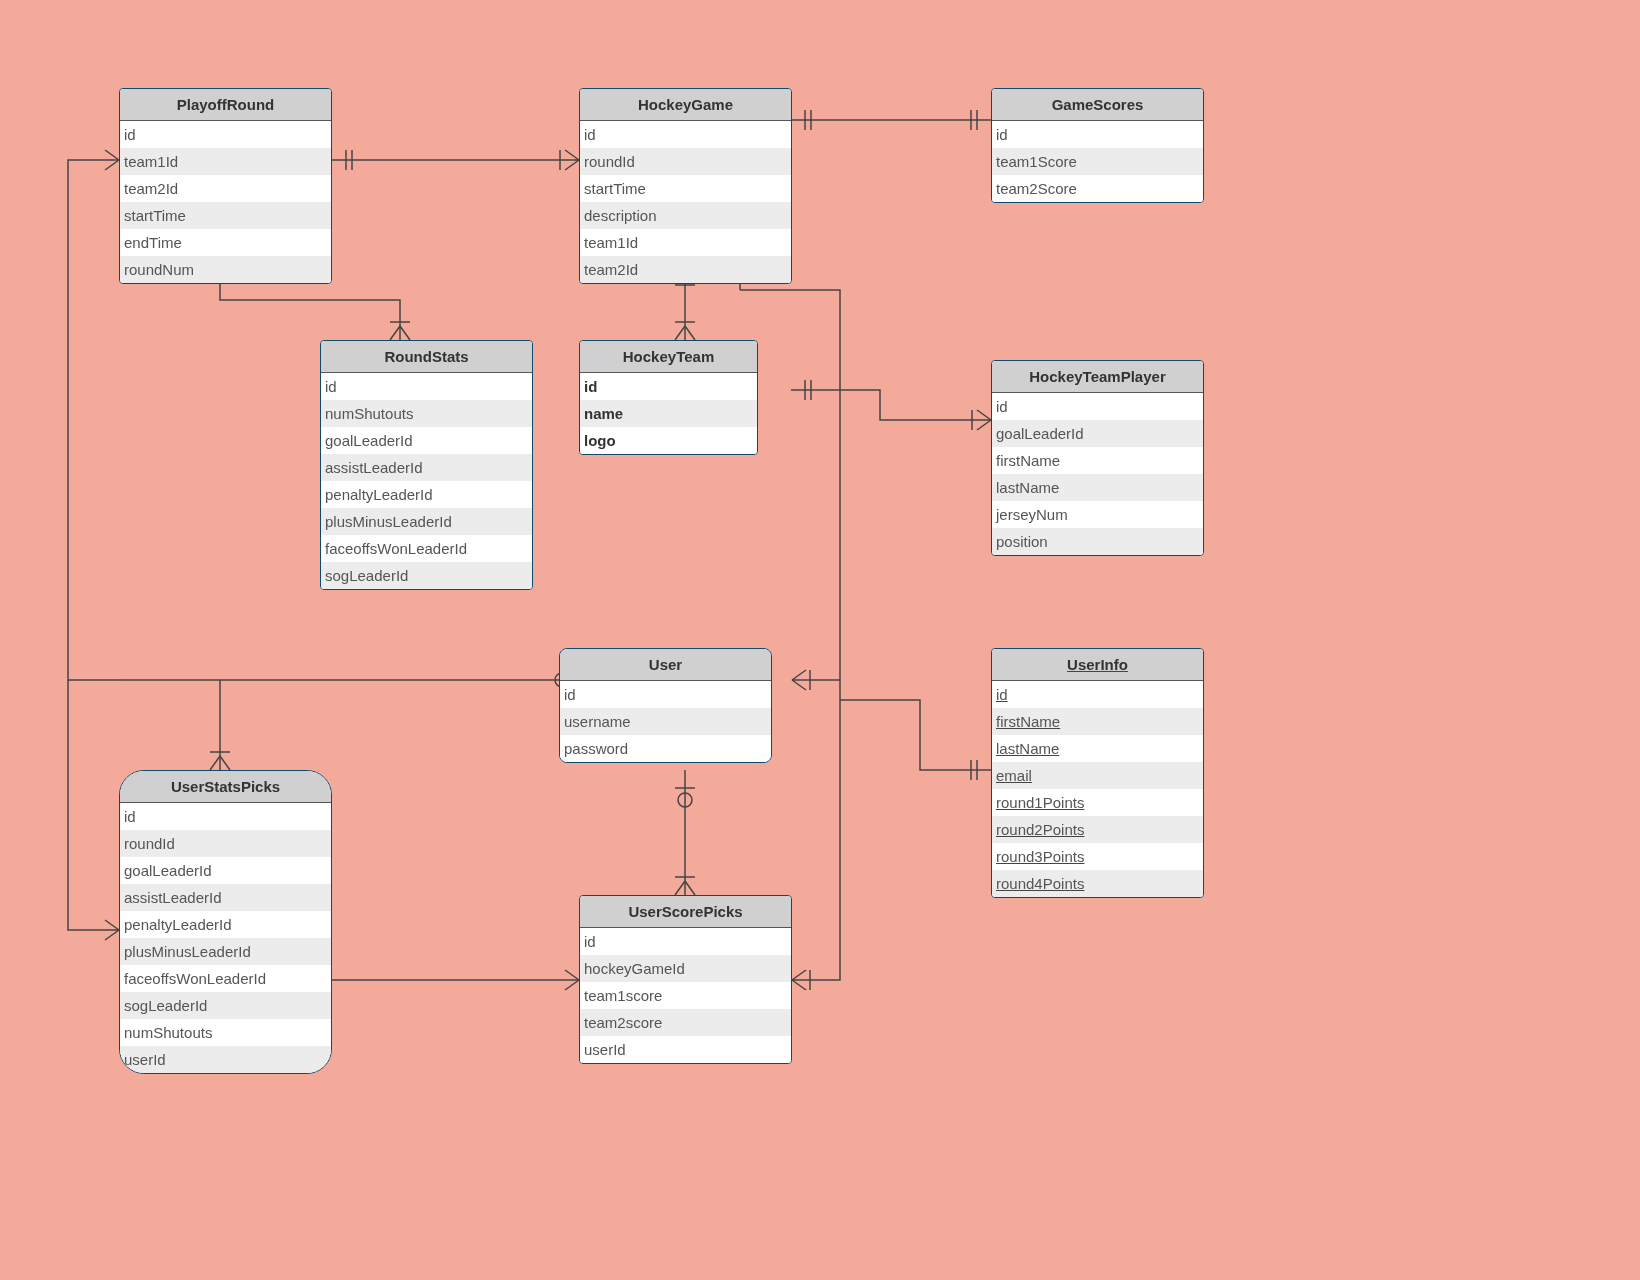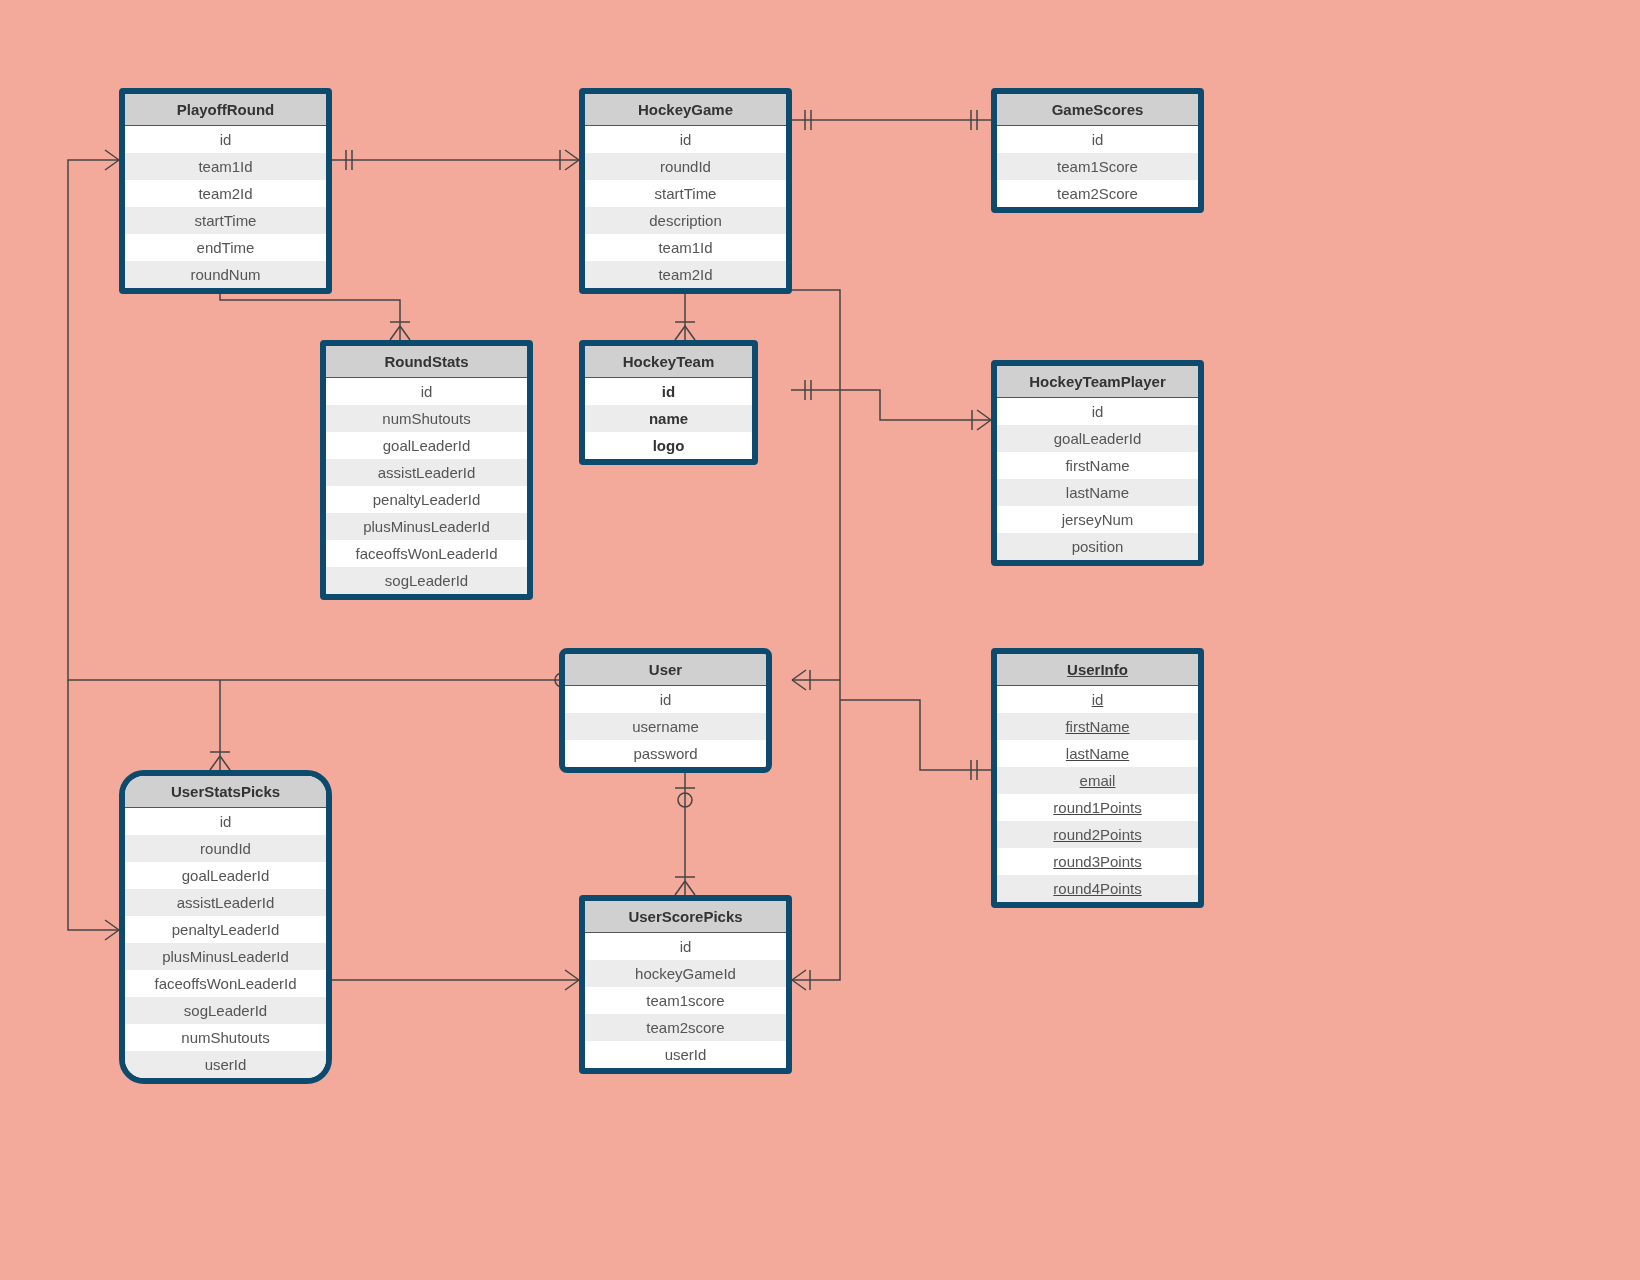--- a/index.html
+++ b/index.html
@@ -7,39 +7,38 @@
   background: #f4aa9a;
   width: 1640px;
   height: 1280px;
   font-family: -apple-system, BlinkMacSystemFont, "Segoe UI", sans-serif;
   position: relative;
   overflow: hidden;
 }
 .entity {
   position: absolute;
   background: #fff;
-  border: 6px solid #0c4a6e;
+  border: 1px solid #0c4a6e;
   border-radius: 4px;
   overflow: hidden;
   font-size: 15px;
   color: #444;
 }
 .entity-header {
   background: #d0d0d0;
   border-bottom: 1px solid #555;
   padding: 7px 14px;
   font-weight: 700;
   color: #333;
   text-align: center;
 }
 .entity-row {
-  padding: 5px 14px;
+  padding: 5px 4px;
   background: #fff;
   color: #555;
-  text-align: center;
 }
 .entity-row:nth-child(odd) {
   background: #ececec;
 }
 .entity-row.bold { font-weight: 700; color: #333; }
 svg.lines {
   position: absolute;
   top: 0; left: 0;
   width: 1640px;
   height: 1280px;

